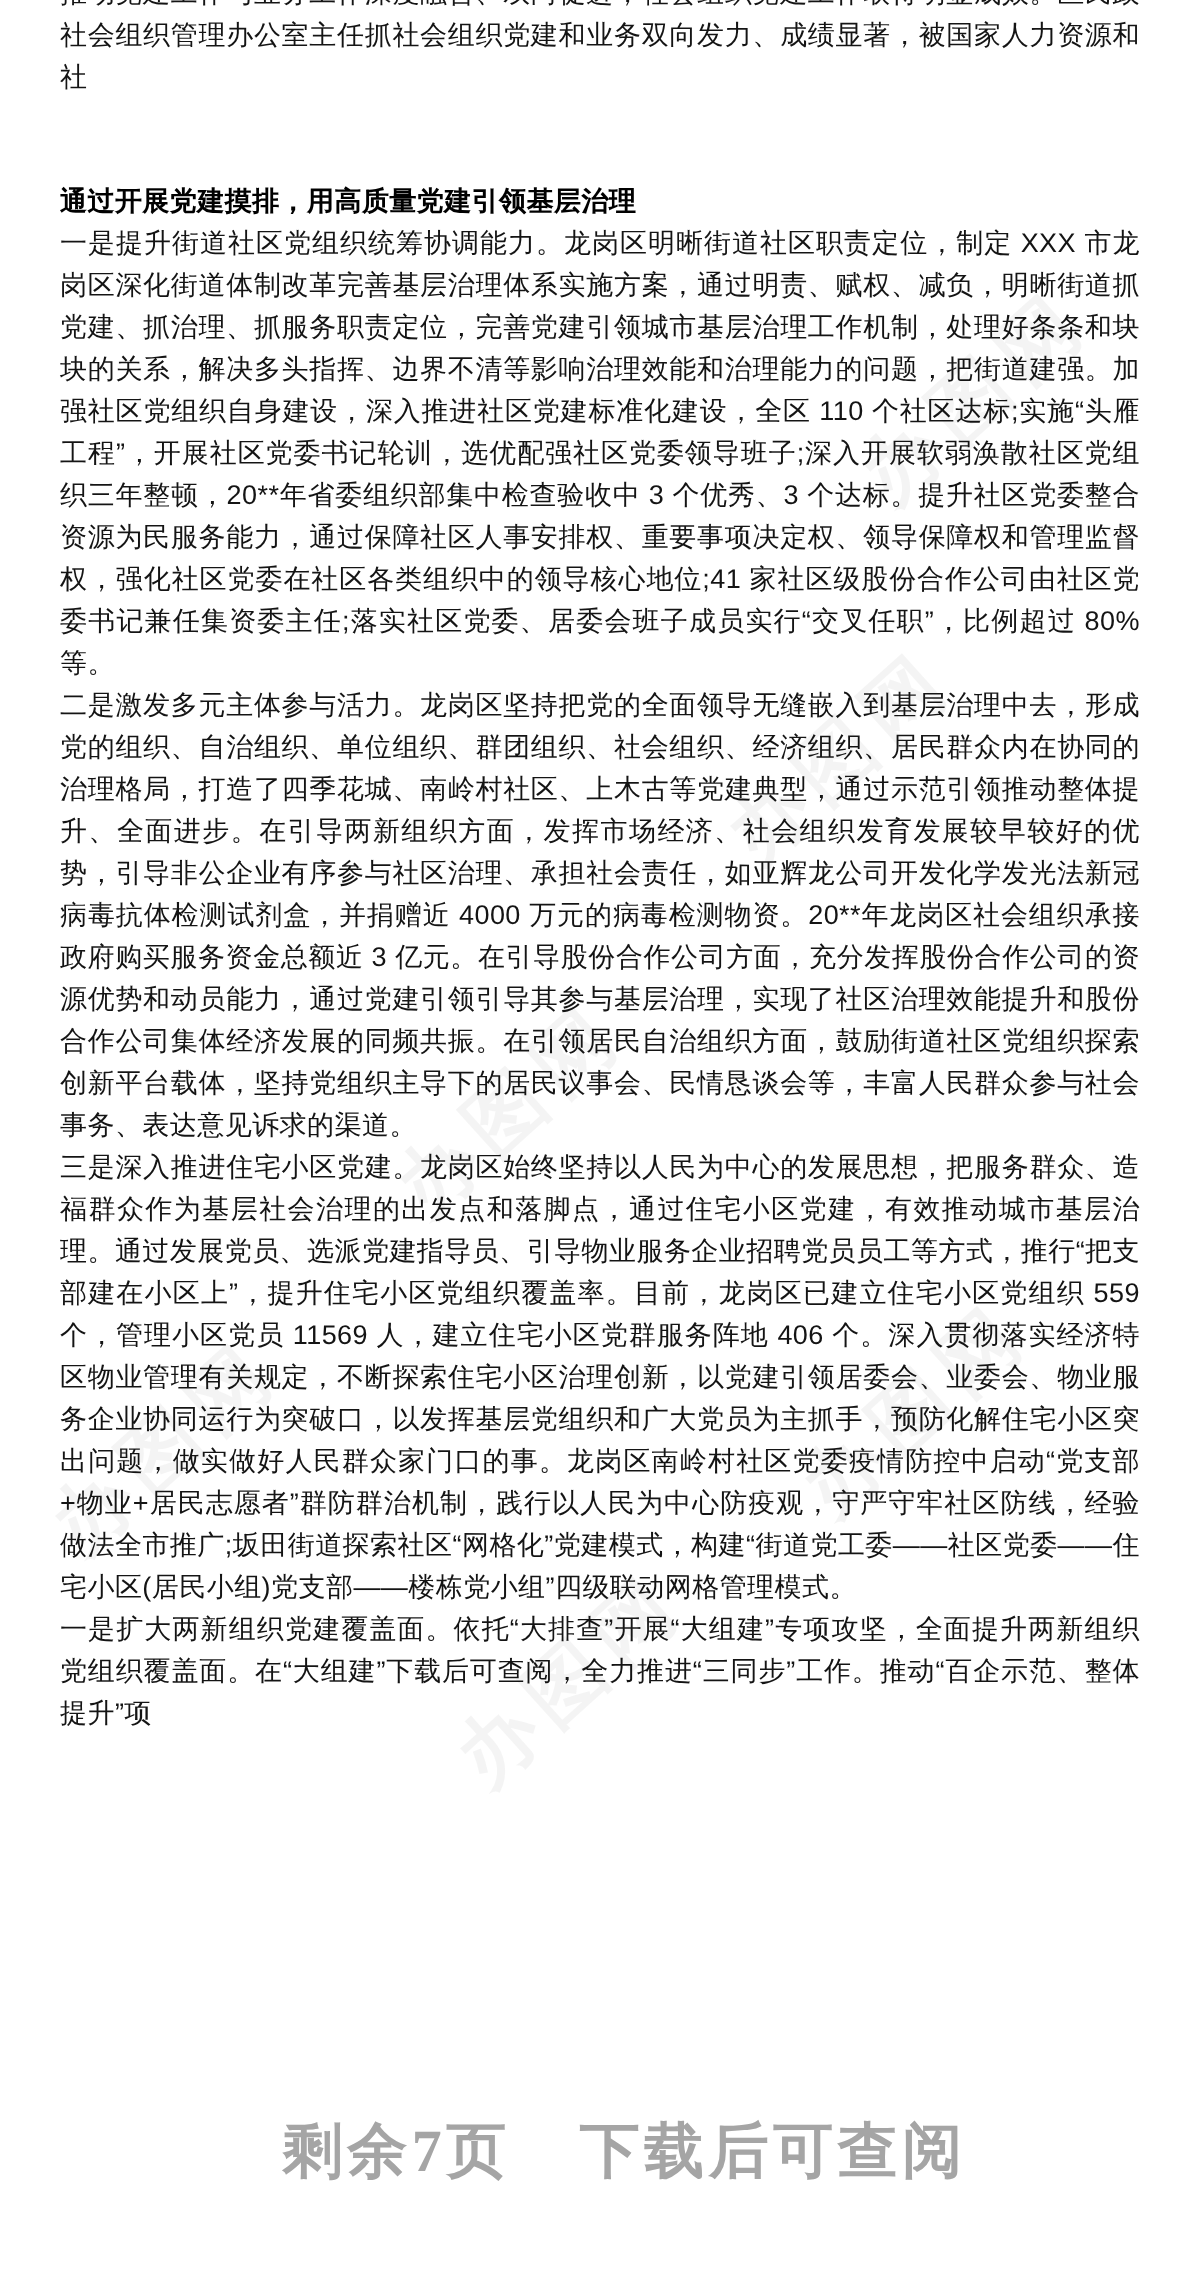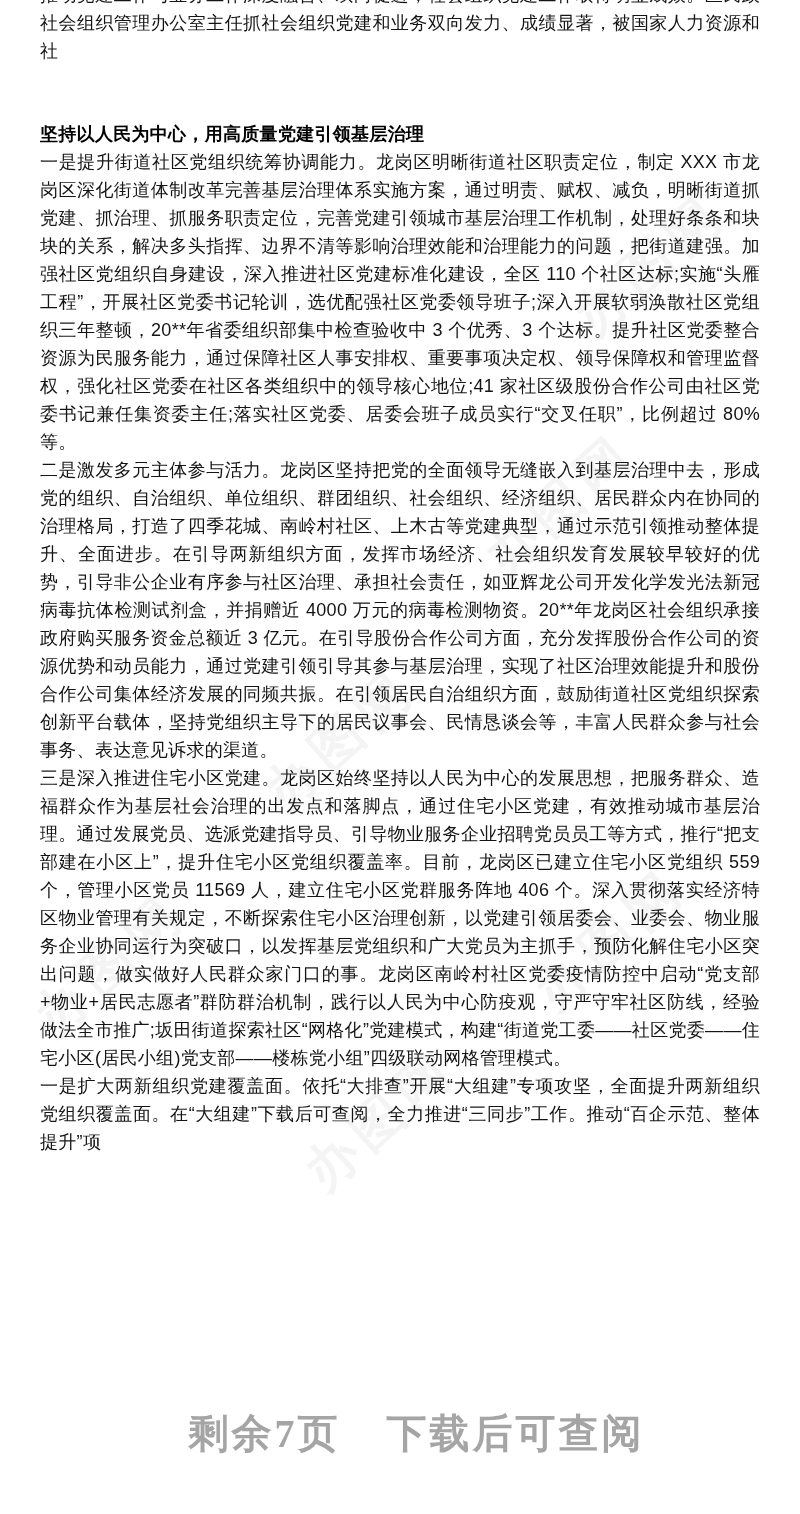--- a/index.html
+++ b/index.html
@@ -88,21 +88,21 @@
 
   <div class="content">
     <div class="clipped-line">
       <span class="tail-line">推动党建工作与业务工作深度融合、双向促进，社会组织党建工作取得明显成效。区民政局作为</span>
     </div>
     <div class="tail-line">社会组织管理办公室主任抓社会组织党建和业务双向发力、成绩显著，被国家人力资源和社</div>
 
     <div class="page-gap"></div>
 
     <div>
-        <div class="block heading">坚持以人民为中心，用高质量党建引领基层治理</div>
+        <div class="block heading">通过开展党建摸排，用高质量党建引领基层治理</div>
         <div class="block paragraph">一是提升街道社区党组织统筹协调能力。龙岗区明晰街道社区职责定位，制定 XXX 市龙岗区深化街道体制改革完善基层治理体系实施方案，通过明责、赋权、减负，明晰街道抓党建、抓治理、抓服务职责定位，完善党建引领城市基层治理工作机制，处理好条条和块块的关系，解决多头指挥、边界不清等影响治理效能和治理能力的问题，把街道建强。加强社区党组织自身建设，深入推进社区党建标准化建设，全区 110 个社区达标;实施“头雁工程”，开展社区党委书记轮训，选优配强社区党委领导班子;深入开展软弱涣散社区党组织三年整顿，20**年省委组织部集中检查验收中 3 个优秀、3 个达标。提升社区党委整合资源为民服务能力，通过保障社区人事安排权、重要事项决定权、领导保障权和管理监督权，强化社区党委在社区各类组织中的领导核心地位;41 家社区级股份合作公司由社区党委书记兼任集资委主任;落实社区党委、居委会班子成员实行“交叉任职”，比例超过 80%等。</div>
         <div class="block paragraph">二是激发多元主体参与活力。龙岗区坚持把党的全面领导无缝嵌入到基层治理中去，形成党的组织、自治组织、单位组织、群团组织、社会组织、经济组织、居民群众内在协同的治理格局，打造了四季花城、南岭村社区、上木古等党建典型，通过示范引领推动整体提升、全面进步。在引导两新组织方面，发挥市场经济、社会组织发育发展较早较好的优势，引导非公企业有序参与社区治理、承担社会责任，如亚辉龙公司开发化学发光法新冠病毒抗体检测试剂盒，并捐赠近 4000 万元的病毒检测物资。20**年龙岗区社会组织承接政府购买服务资金总额近 3 亿元。在引导股份合作公司方面，充分发挥股份合作公司的资源优势和动员能力，通过党建引领引导其参与基层治理，实现了社区治理效能提升和股份合作公司集体经济发展的同频共振。在引领居民自治组织方面，鼓励街道社区党组织探索创新平台载体，坚持党组织主导下的居民议事会、民情恳谈会等，丰富人民群众参与社会事务、表达意见诉求的渠道。</div>
         <div class="block paragraph">三是深入推进住宅小区党建。龙岗区始终坚持以人民为中心的发展思想，把服务群众、造福群众作为基层社会治理的出发点和落脚点，通过住宅小区党建，有效推动城市基层治理。通过发展党员、选派党建指导员、引导物业服务企业招聘党员员工等方式，推行“把支部建在小区上”，提升住宅小区党组织覆盖率。目前，龙岗区已建立住宅小区党组织 559 个，管理小区党员 11569 人，建立住宅小区党群服务阵地 406 个。深入贯彻落实经济特区物业管理有关规定，不断探索住宅小区治理创新，以党建引领居委会、业委会、物业服务企业协同运行为突破口，以发挥基层党组织和广大党员为主抓手，预防化解住宅小区突出问题，做实做好人民群众家门口的事。龙岗区南岭村社区党委疫情防控中启动“党支部+物业+居民志愿者”群防群治机制，践行以人民为中心防疫观，守严守牢社区防线，经验做法全市推广;坂田街道探索社区“网格化”党建模式，构建“街道党工委——社区党委——住宅小区(居民小组)党支部——楼栋党小组”四级联动网格管理模式。</div>
         <div class="block paragraph">一是扩大两新组织党建覆盖面。依托“大排查”开展“大组建”专项攻坚，全面提升两新组织党组织覆盖面。在“大组建”下载后可查阅，全力推进“三同步”工作。推动“百企示范、整体提升”项</div>
       </div>
   </div>
 
   <div class="footer-banner">
     <span class="remaining">剩余7页</span><span>下载后可查阅</span>
   </div>

